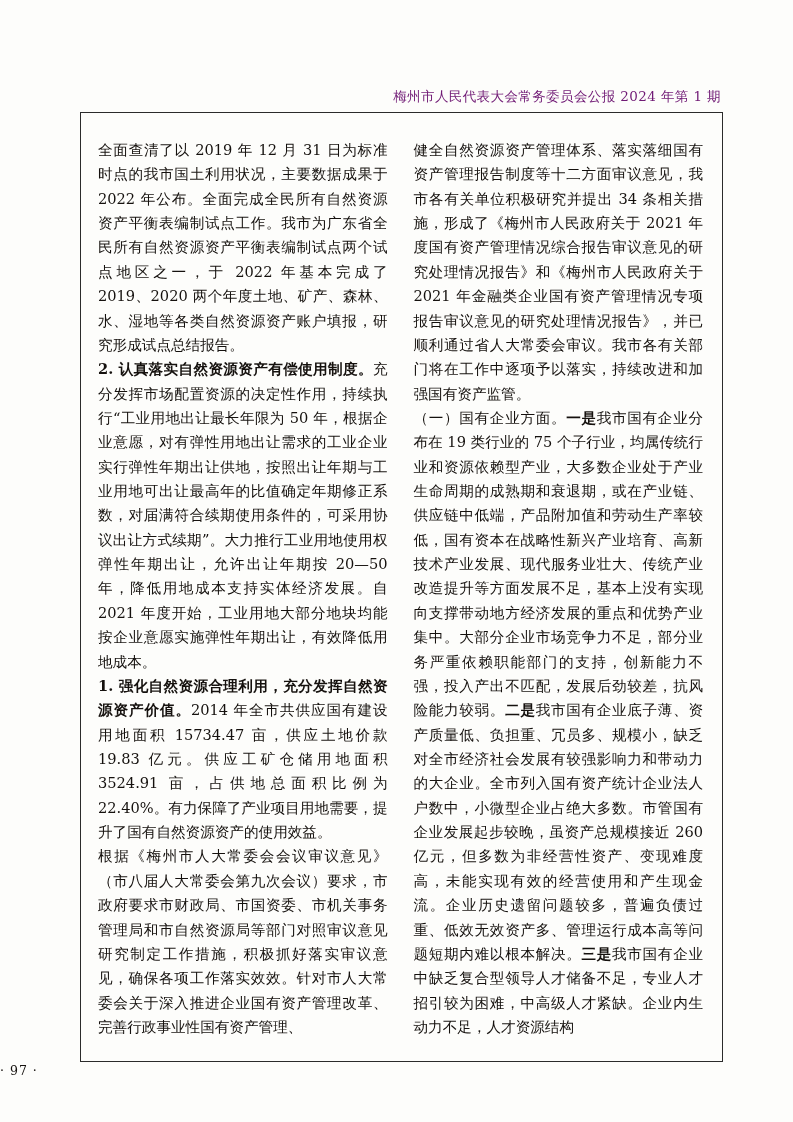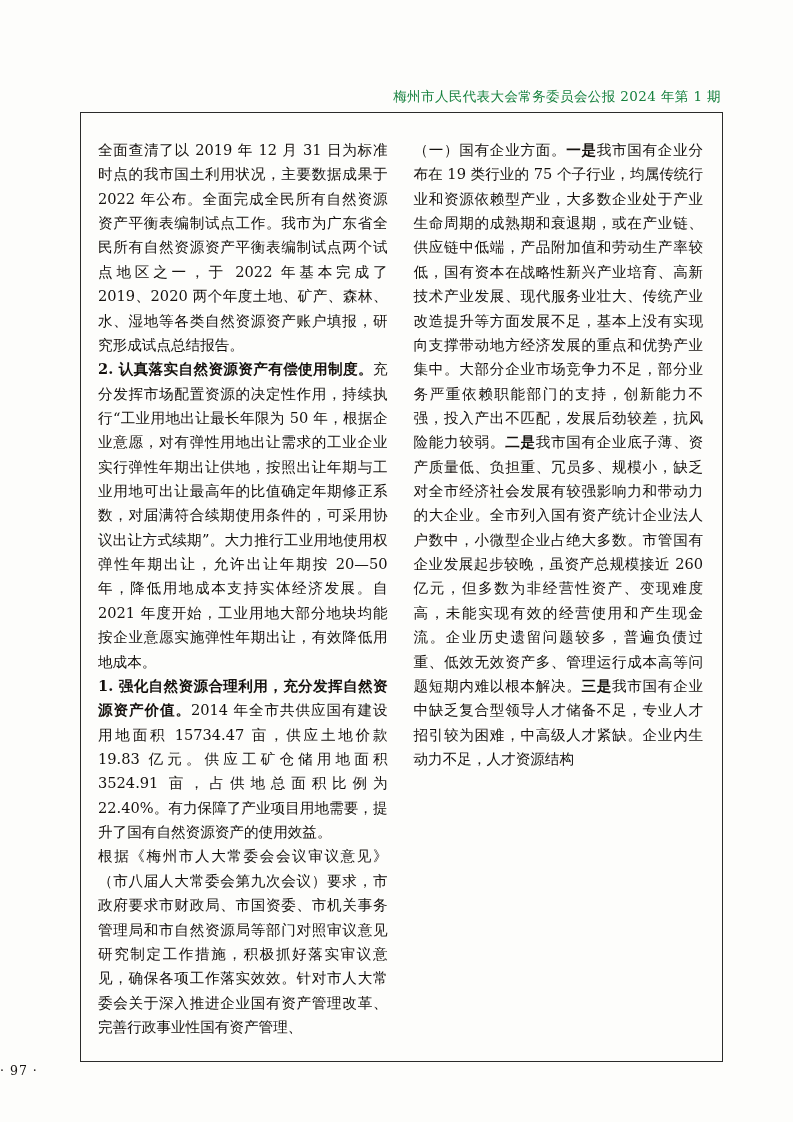--- a/index.html
+++ b/index.html
@@ -19,21 +19,21 @@
   }
   .header {
     position: absolute;
     top: 88px;
     left: 80px;
     right: 72px;
     text-align: right;
     font-size: 13.5px;
     font-family: "DejaVu Serif", "Liberation Serif", serif;
     letter-spacing: 0.4px;
-    color: #15803d;
+    color: #701a75;
   }
   .b {
     font-weight: bold;
   }
   .heading {
     font-weight: bold;
     text-indent: 2em;
   }
   .footer {
     position: absolute;
@@ -92,20 +92,21 @@
     <div class="cols2">
 
       <div class="column">
         <p>全面查清了以 2019 年 12 月 31 日为标准时点的我市国土利用状况，主要数据成果于 2022 年公布。全面完成全民所有自然资源资产平衡表编制试点工作。我市为广东省全民所有自然资源资产平衡表编制试点两个试点地区之一，于 2022 年基本完成了 2019、2020 两个年度土地、矿产、森林、水、湿地等各类自然资源资产账户填报，研究形成试点总结报告。</p>
         <p class="indent"><span class="b">2. 认真落实自然资源资产有偿使用制度。</span><span>充分发挥市场配置资源的决定性作用，持续执行“工业用地出让最长年限为 50 年，根据企业意愿，对有弹性用地出让需求的工业企业实行弹性年期出让供地，按照出让年期与工业用地可出让最高年的比值确定年期修正系数，对届满符合续期使用条件的，可采用协议出让方式续期”。大力推行工业用地使用权弹性年期出让，允许出让年期按 20—50 年，降低用地成本支持实体经济发展。自 2021 年度开始，工业用地大部分地块均能按企业意愿实施弹性年期出让，有效降低用地成本。</span></p>
         <p class="indent"><span class="b">1. 强化自然资源合理利用，充分发挥自然资源资产价值。</span><span>2014 年全市共供应国有建设用地面积 15734.47 亩，供应土地价款 19.83 亿元。供应工矿仓储用地面积 3524.91 亩，占供地总面积比例为 22.40%。有力保障了产业项目用地需要，提升了国有自然资源资产的使用效益。</span></p>
         <p class="indent">根据《梅州市人大常委会会议审议意见》（市八届人大常委会第九次会议）要求，市政府要求市财政局、市国资委、市机关事务管理局和市自然资源局等部门对照审议意见研究制定工作措施，积极抓好落实审议意见，确保各项工作落实效效。针对市人大常委会关于深入推进企业国有资产管理改革、完善行政事业性国有资产管理、</p>
       </div>
 
       <div class="column">
+        <p>健全自然资源资产管理体系、落实落细国有资产管理报告制度等十二方面审议意见，我市各有关单位积极研究并提出 34 条相关措施，形成了《梅州市人民政府关于 2021 年度国有资产管理情况综合报告审议意见的研究处理情况报告》和《梅州市人民政府关于 2021 年金融类企业国有资产管理情况专项报告审议意见的研究处理情况报告》，并已顺利通过省人大常委会审议。我市各有关部门将在工作中逐项予以落实，持续改进和加强国有资产监管。</p>
         <p class="indent"><span>（一）国有企业方面。</span><span class="b">一是</span><span>我市国有企业分布在 19 类行业的 75 个子行业，均属传统行业和资源依赖型产业，大多数企业处于产业生命周期的成熟期和衰退期，或在产业链、供应链中低端，产品附加值和劳动生产率较低，国有资本在战略性新兴产业培育、高新技术产业发展、现代服务业壮大、传统产业改造提升等方面发展不足，基本上没有实现向支撑带动地方经济发展的重点和优势产业集中。大部分企业市场竞争力不足，部分业务严重依赖职能部门的支持，创新能力不强，投入产出不匹配，发展后劲较差，抗风险能力较弱。</span><span class="b">二是</span><span>我市国有企业底子薄、资产质量低、负担重、冗员多、规模小，缺乏对全市经济社会发展有较强影响力和带动力的大企业。全市列入国有资产统计企业法人户数中，小微型企业占绝大多数。市管国有企业发展起步较晚，虽资产总规模接近 260 亿元，但多数为非经营性资产、变现难度高，未能实现有效的经营使用和产生现金流。企业历史遗留问题较多，普遍负债过重、低效无效资产多、管理运行成本高等问题短期内难以根本解决。</span><span class="b">三是</span><span>我市国有企业中缺乏复合型领导人才储备不足，专业人才招引较为困难，中高级人才紧缺。企业内生动力不足，人才资源结构</span></p>
       </div>
 
     </div>
   </div>
 
   <div class="footer">· 97 ·</div>
 
 </div>
 

